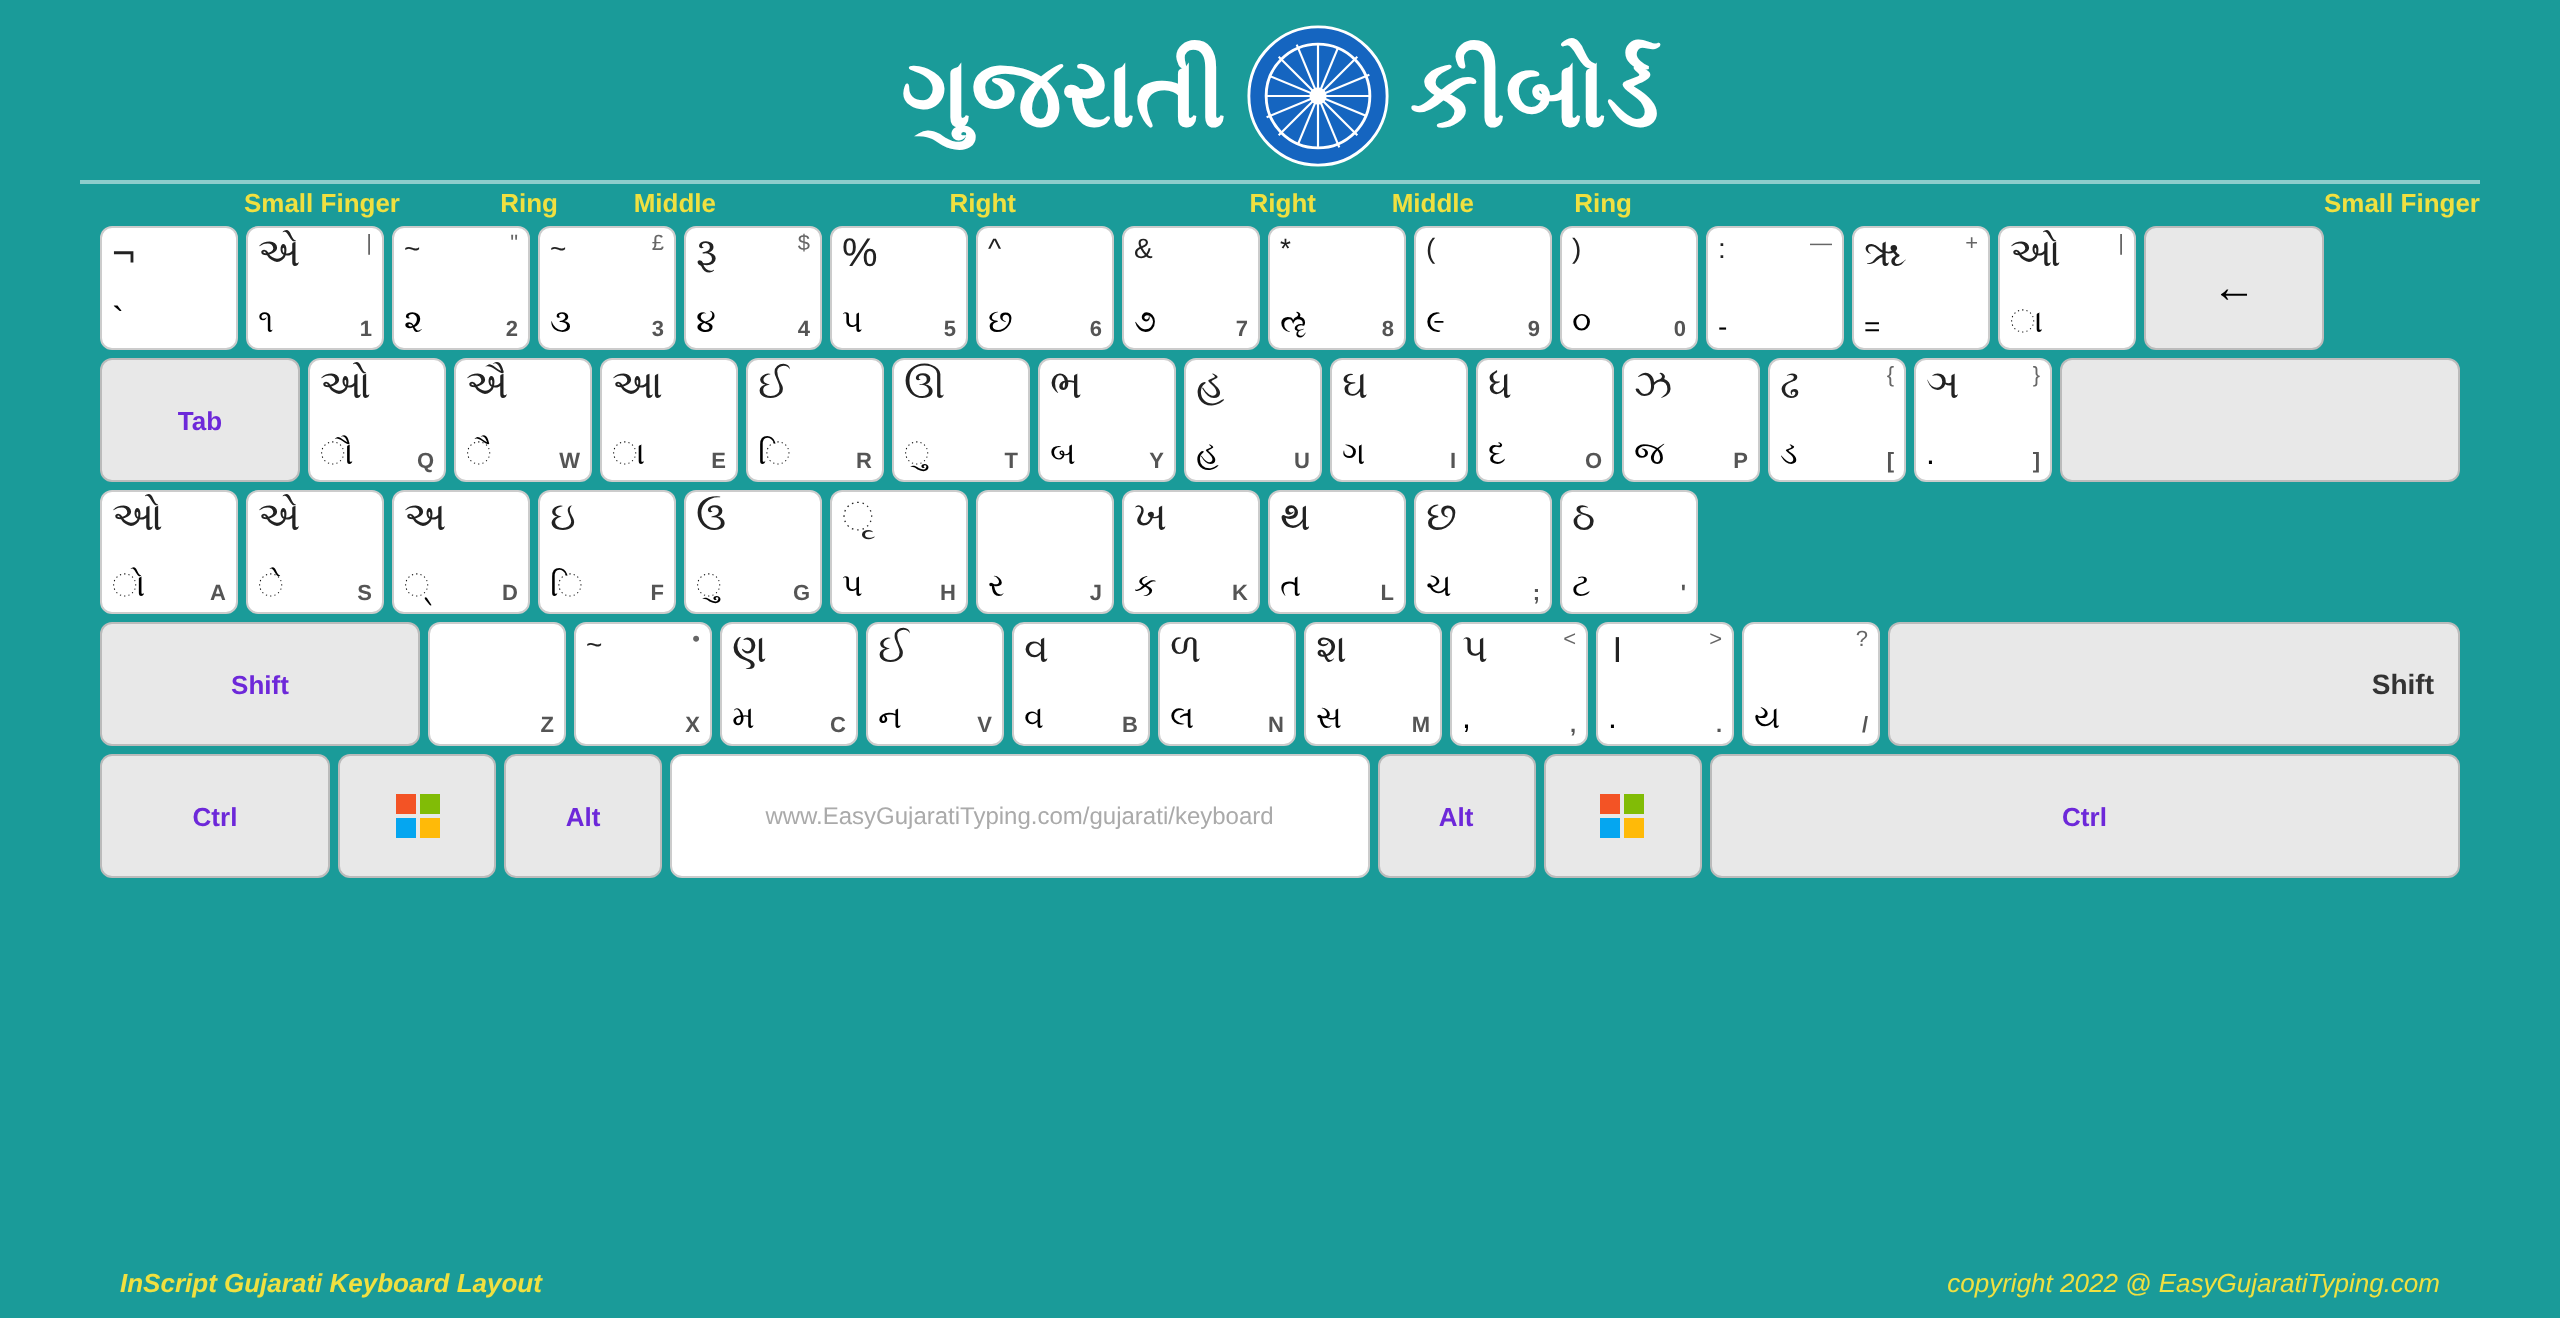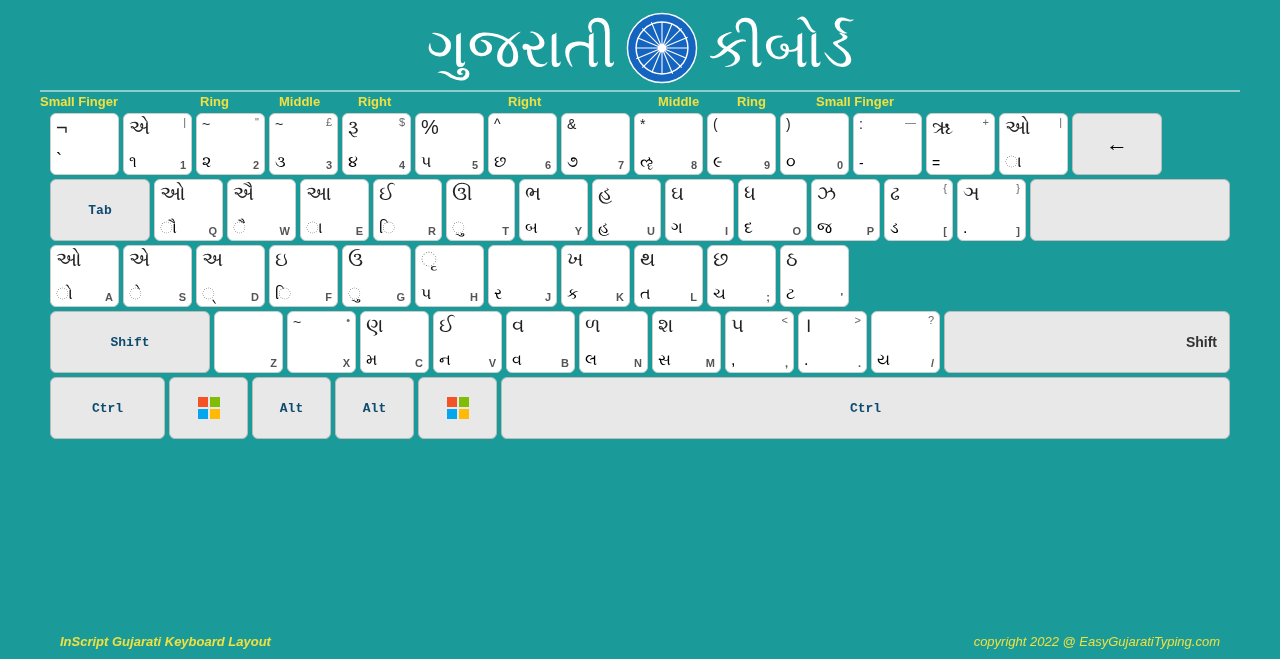--- a/index.html
+++ b/index.html
@@ -15,23 +15,23 @@
       position: relative;
     }
 
     .header {
       text-align: center;
       padding-top: 12px;
       margin-bottom: 4px;
     }
 
     .title-gujarati {
-      font-size: 56px;
+      font-size: 48px;
       color: white;
-      font-weight: normal;
+      font-weight: bold;
       line-height: 1.1;
       display: flex;
       align-items: center;
       gap: 10px;
       justify-content: flex-start;
     }
 
     .ashoka-wheel {
       width: 72px;
       height: 72px;
@@ -40,21 +40,21 @@
     .title-english {
       color: white;
       font-size: 16px;
       letter-spacing: 1px;
       font-weight: normal;
       margin-top: 0px;
     }
 
     .finger-section {
       color: #f0e040;
-      text-align: left;
+      text-align: right;
       font-weight: bold;
       font-size: 13px;
       border-top: 2px solid rgba(255,255,255,0.5);
       padding-top: 2px;
     }
 
     .keyboard-container {
       display: flex;
       flex-direction: column;
       gap: 4px;
@@ -101,32 +101,31 @@
 
     .key-label {
       color: #555;
       font-size: 11px;
       font-weight: bold;
       align-self: flex-end;
     }
 
     .special-key {
       background: #e8e8e8;
-      color: #0c4a6e;
+      color: #6d28d9;
       font-size: 13px;
       font-weight: bold;
       display: flex;
       align-items: center;
       justify-content: center;
       border-radius: 6px;
       border: 1px solid #bbb;
       min-height: 62px;
       padding: 3px 13px;
       cursor: default;
-      font-family: Liberation Mono, monospace;
     }
 
     .spacebar-key {
       flex: 1;
       background: white;
       border-radius: 6px;
       border: 1px solid #ccc;
       min-height: 62px;
       display: flex;
       align-items: center;
@@ -768,20 +767,23 @@
       <div class="windows-icon">
         <span></span>
           <span></span>
           <span></span>
           <span></span>
       </div>
     </div>
 
     <div class="special-key" style="width:79px;">Alt</div>
 
+    <div class="spacebar-key">
+      <span style="color:#aaa; font-size:12px;">www.EasyGujaratiTyping.com/gujarati/keyboard</span>
+    </div>
 
     <div class="special-key" style="width:79px;">Alt</div>
 
     <div class="special-key" style="width:79px;">
       <div class="windows-icon">
         <span></span>
           <span></span>
           <span></span>
           <span></span>
       </div>

